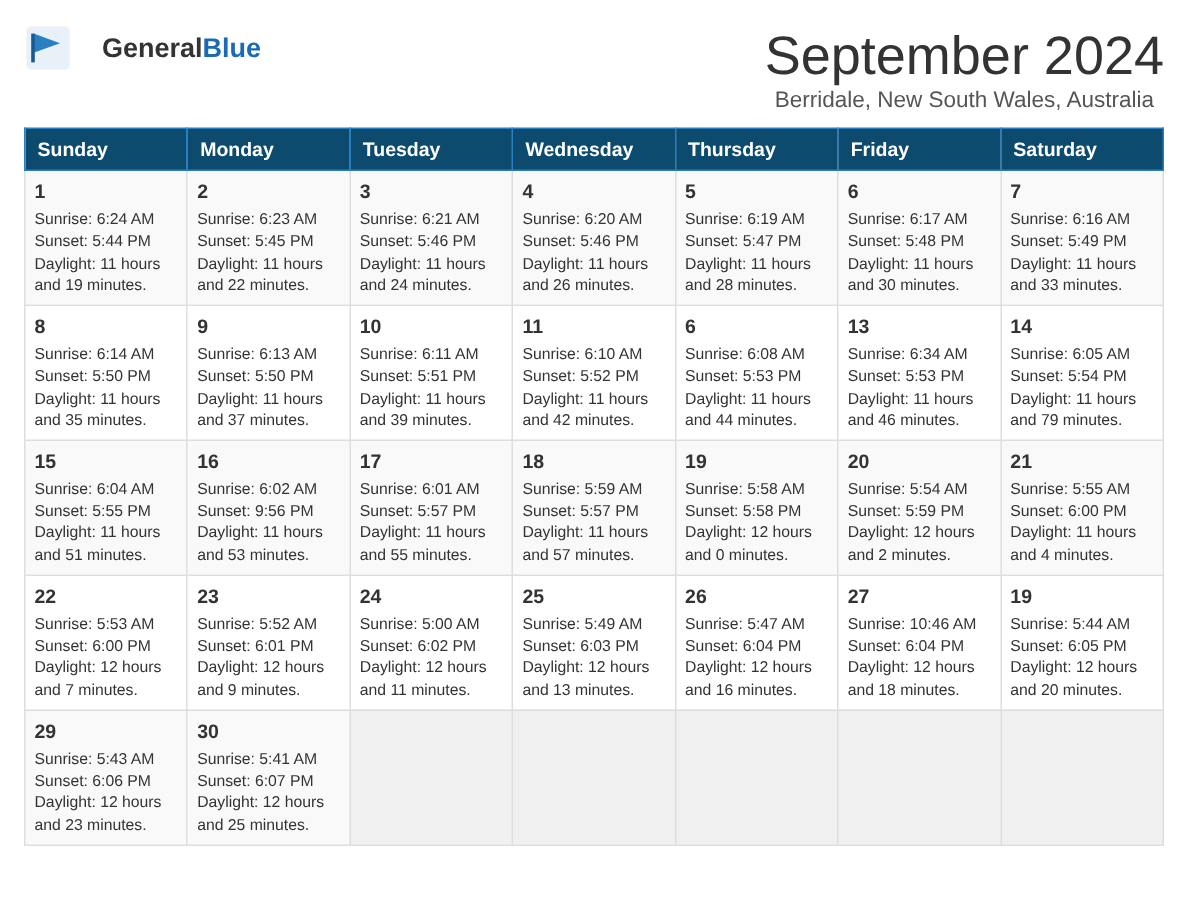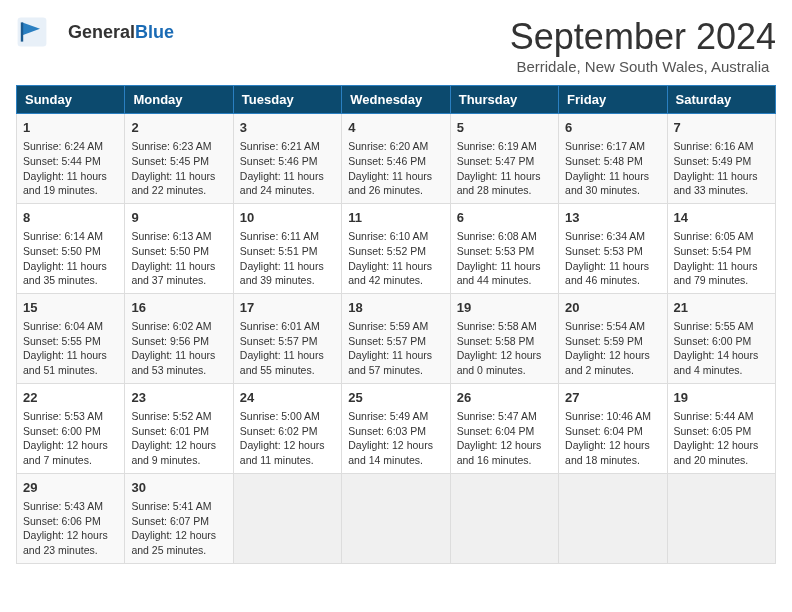--- a/index.html
+++ b/index.html
@@ -182,35 +182,35 @@
         <td>
           <div class="cell-content"><span class="day-number">18</span><span>Sunrise: 5:59 AM</span><br><span>Sunset: 5:57 PM</span><br><span>Daylight: 11 hours and 57 minutes.</span></div>
         </td>
         <td>
           <div class="cell-content"><span class="day-number">19</span><span>Sunrise: 5:58 AM</span><br><span>Sunset: 5:58 PM</span><br><span>Daylight: 12 hours and 0 minutes.</span></div>
         </td>
         <td>
           <div class="cell-content"><span class="day-number">20</span><span>Sunrise: 5:54 AM</span><br><span>Sunset: 5:59 PM</span><br><span>Daylight: 12 hours and 2 minutes.</span></div>
         </td>
         <td>
-          <div class="cell-content"><span class="day-number">21</span><span>Sunrise: 5:55 AM</span><br><span>Sunset: 6:00 PM</span><br><span>Daylight: 14 hours and 4 minutes.</span></div>
+          <div class="cell-content"><span class="day-number">21</span><span>Sunrise: 5:55 AM</span><br><span>Sunset: 6:00 PM</span><br><span>Daylight: 11 hours and 4 minutes.</span></div>
         </td>
       </tr>
       <tr>
         <td>
           <div class="cell-content"><span class="day-number">22</span><span>Sunrise: 5:53 AM</span><br><span>Sunset: 6:00 PM</span><br><span>Daylight: 12 hours and 7 minutes.</span></div>
         </td>
         <td>
           <div class="cell-content"><span class="day-number">23</span><span>Sunrise: 5:52 AM</span><br><span>Sunset: 6:01 PM</span><br><span>Daylight: 12 hours and 9 minutes.</span></div>
         </td>
         <td>
           <div class="cell-content"><span class="day-number">24</span><span>Sunrise: 5:00 AM</span><br><span>Sunset: 6:02 PM</span><br><span>Daylight: 12 hours and 11 minutes.</span></div>
         </td>
         <td>
-          <div class="cell-content"><span class="day-number">25</span><span>Sunrise: 5:49 AM</span><br><span>Sunset: 6:03 PM</span><br><span>Daylight: 12 hours and 14 minutes.</span></div>
+          <div class="cell-content"><span class="day-number">25</span><span>Sunrise: 5:49 AM</span><br><span>Sunset: 6:03 PM</span><br><span>Daylight: 12 hours and 13 minutes.</span></div>
         </td>
         <td>
           <div class="cell-content"><span class="day-number">26</span><span>Sunrise: 5:47 AM</span><br><span>Sunset: 6:04 PM</span><br><span>Daylight: 12 hours and 16 minutes.</span></div>
         </td>
         <td>
           <div class="cell-content"><span class="day-number">27</span><span>Sunrise: 10:46 AM</span><br><span>Sunset: 6:04 PM</span><br><span>Daylight: 12 hours and 18 minutes.</span></div>
         </td>
         <td>
           <div class="cell-content"><span class="day-number">19</span><span>Sunrise: 5:44 AM</span><br><span>Sunset: 6:05 PM</span><br><span>Daylight: 12 hours and 20 minutes.</span></div>
         </td>

